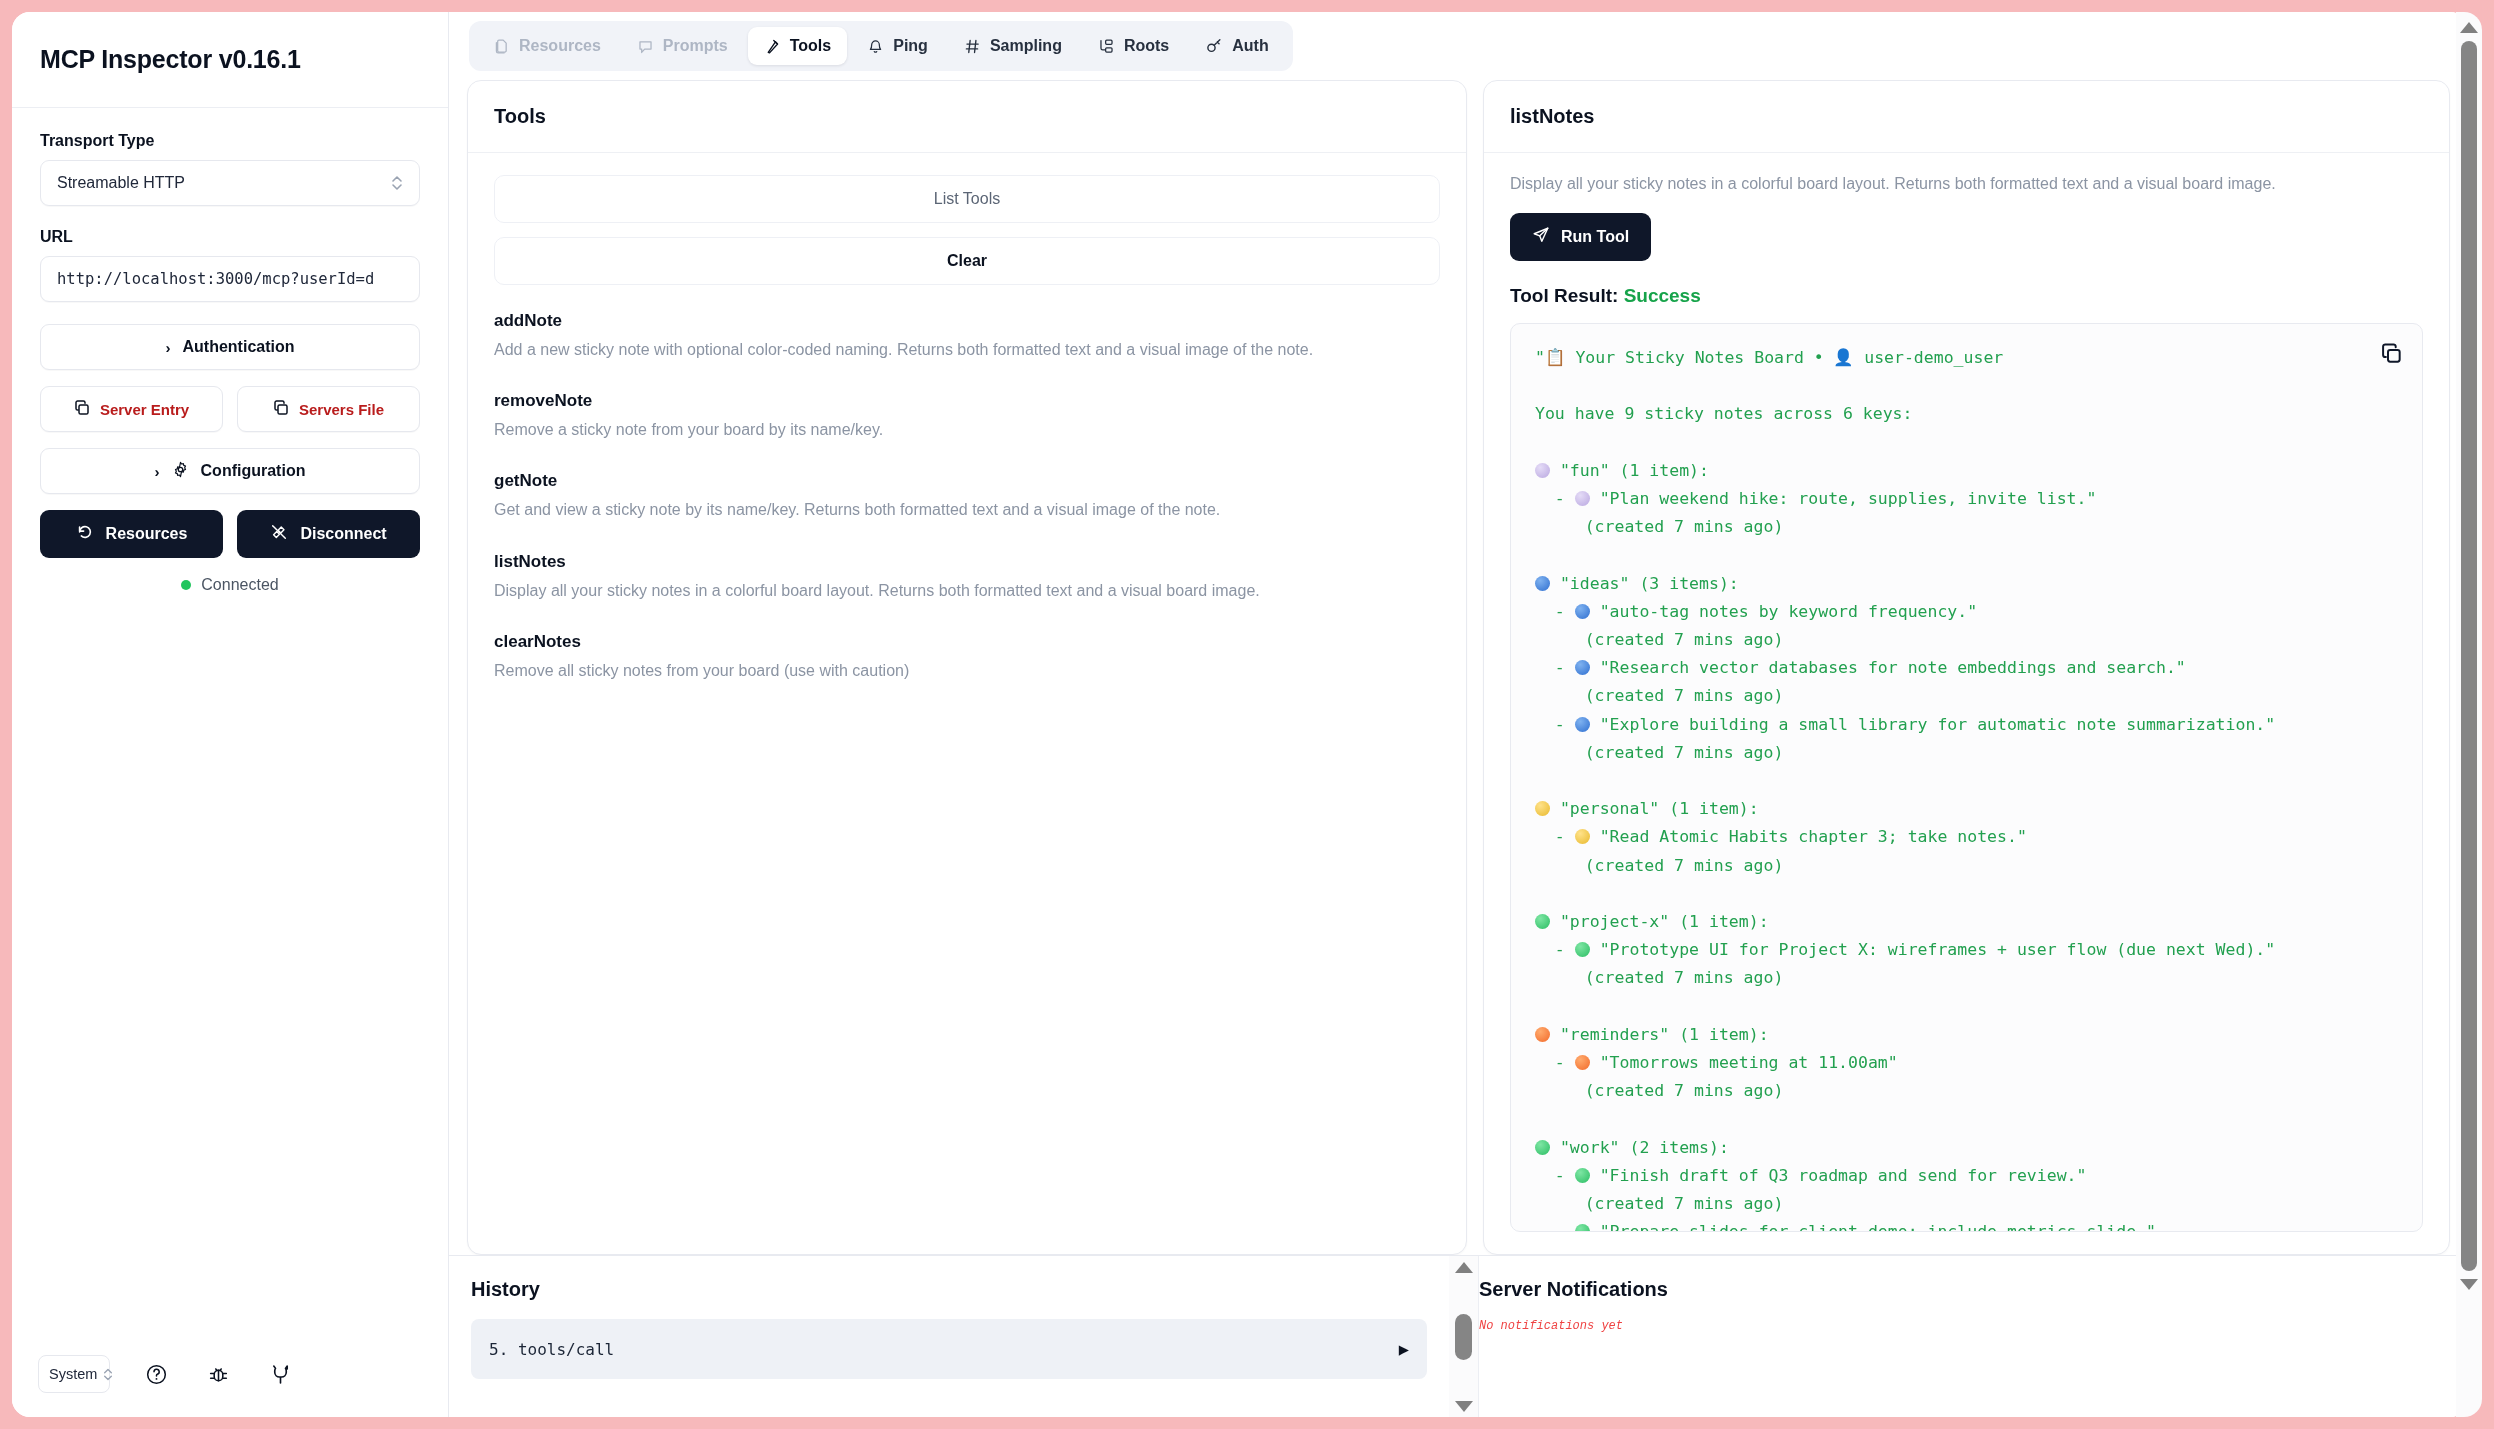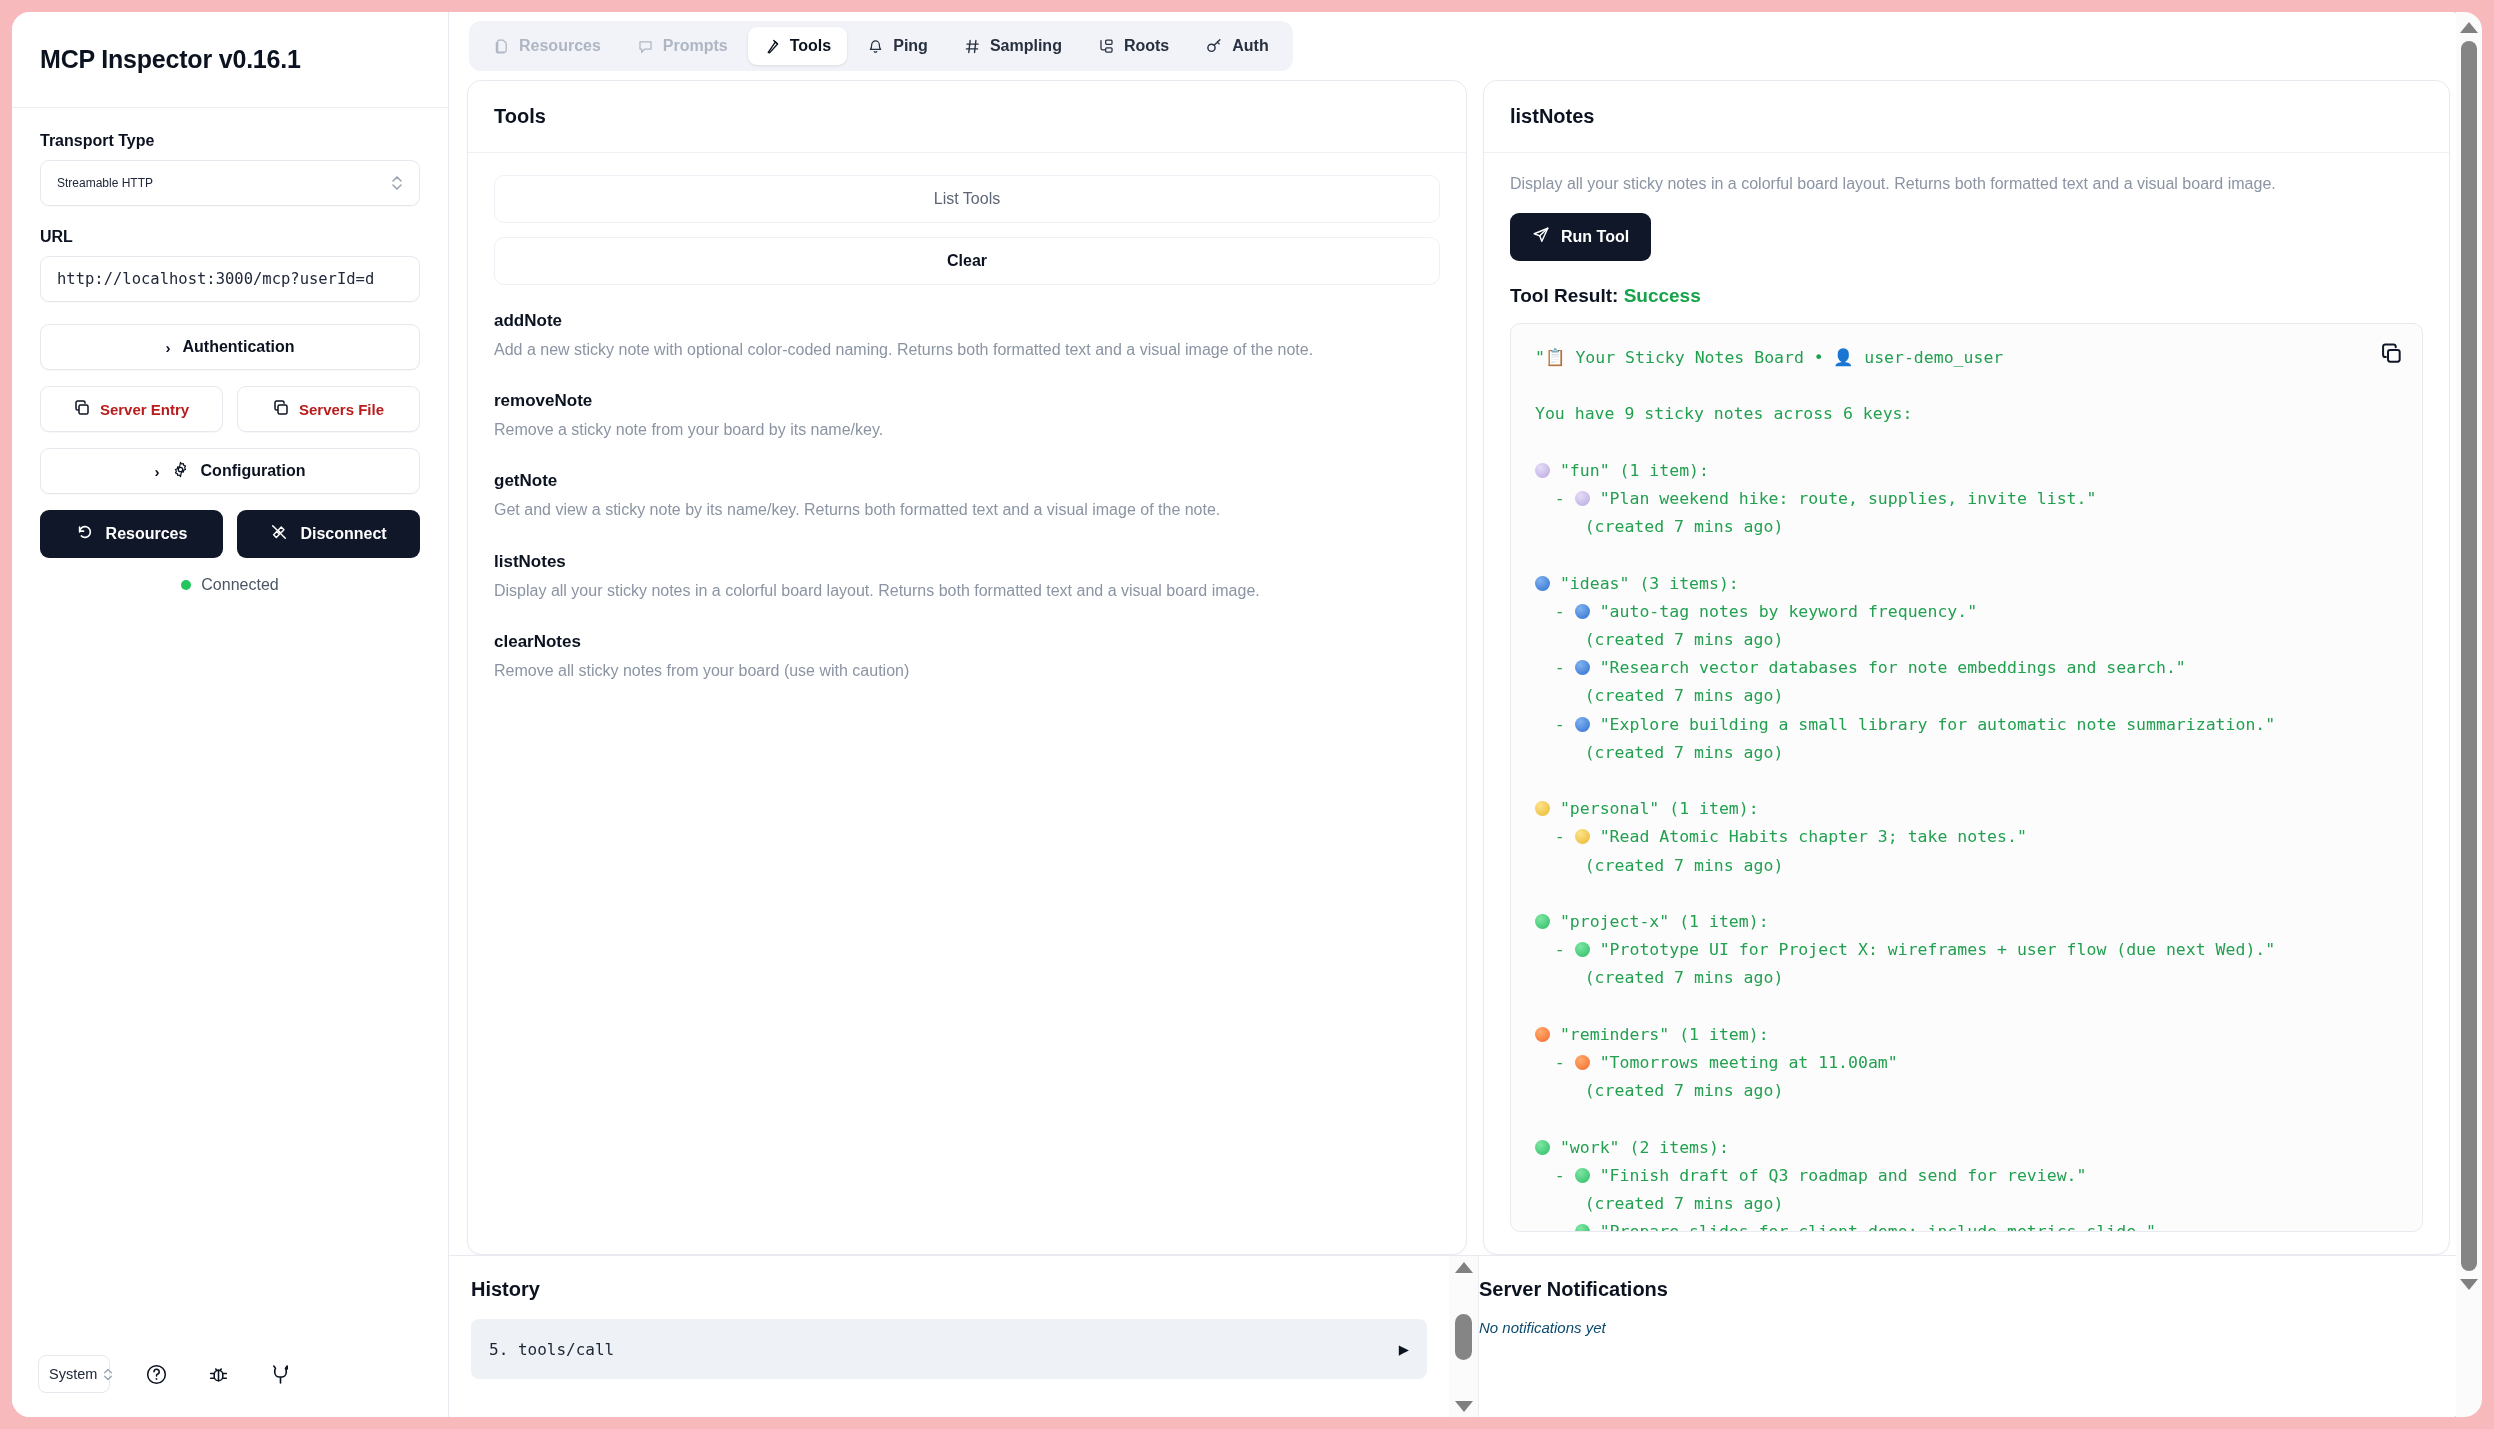--- a/index.html
+++ b/index.html
@@ -46,21 +46,21 @@
   .app-title { font-size: 25px; font-weight: 700; letter-spacing: -0.2px; color:#0b1220; }
   .sidebar-body { padding: 24px 28px 0 28px; flex: 1; }
   .field-label { font-size: 16px; font-weight: 700; color:#0b1220; margin-bottom: 10px; }
   .select-box, .text-box {
     height: 46px;
     border: 1px solid #e6e8ee;
     border-radius: 9px;
     background: #fff;
     display: flex; align-items: center;
     padding: 0 16px;
-    font-size: 12px;
+    font-size: 16px;
     color: #20283a;
     position: relative;
     box-shadow: 0 1px 1px rgba(16,24,40,0.03);
   }
   .select-box .chev {
     margin-left: auto; color:#9aa3b2; font-size: 12px; line-height: 1;
     display:flex; flex-direction:column; gap:2px; align-items:center;
   }
   .text-box { font-family: "DejaVu Sans Mono", monospace; font-size: 15.5px; overflow: hidden; white-space: nowrap; }
   .spacer-18 { height: 22px; }
@@ -249,21 +249,21 @@
     background: #eef1f6;
     border-radius: 8px;
     height: 60px;
     display:flex; align-items:center;
     padding: 0 18px;
     font-family: "DejaVu Sans Mono", monospace;
     font-size: 16px; color:#1b2536;
     cursor: pointer;
   }
   .hist-row .play { margin-left:auto; font-size: 17px; color:#0b1220; }
-  .empty-note { font-size: 15px; color:#0c4a6e; font-style: italic; }
+  .empty-note { font-size: 12px; color:#ef4444; font-style: italic; font-family: Liberation Mono, monospace; }
 
   
   .sb-mid {
     position: absolute;
     width: 30px;
     background: #fbfbfc;
     border-right: 1px solid #eceef3;
     display:flex; flex-direction:column; align-items:center; justify-content:space-between;
     padding: 6px 0;
   }

